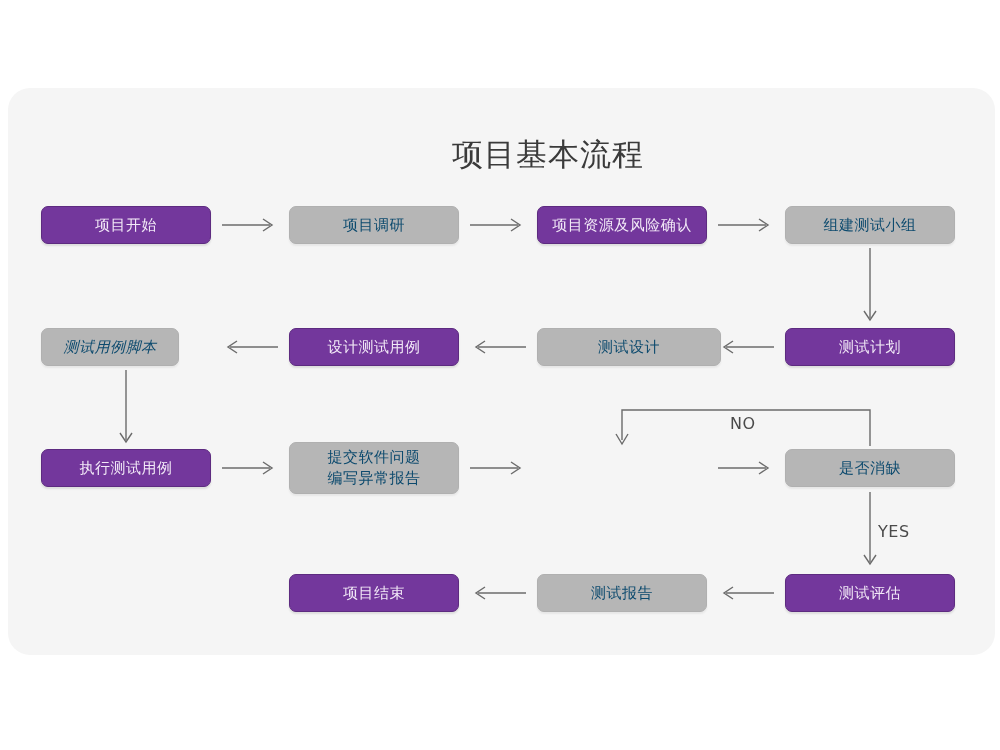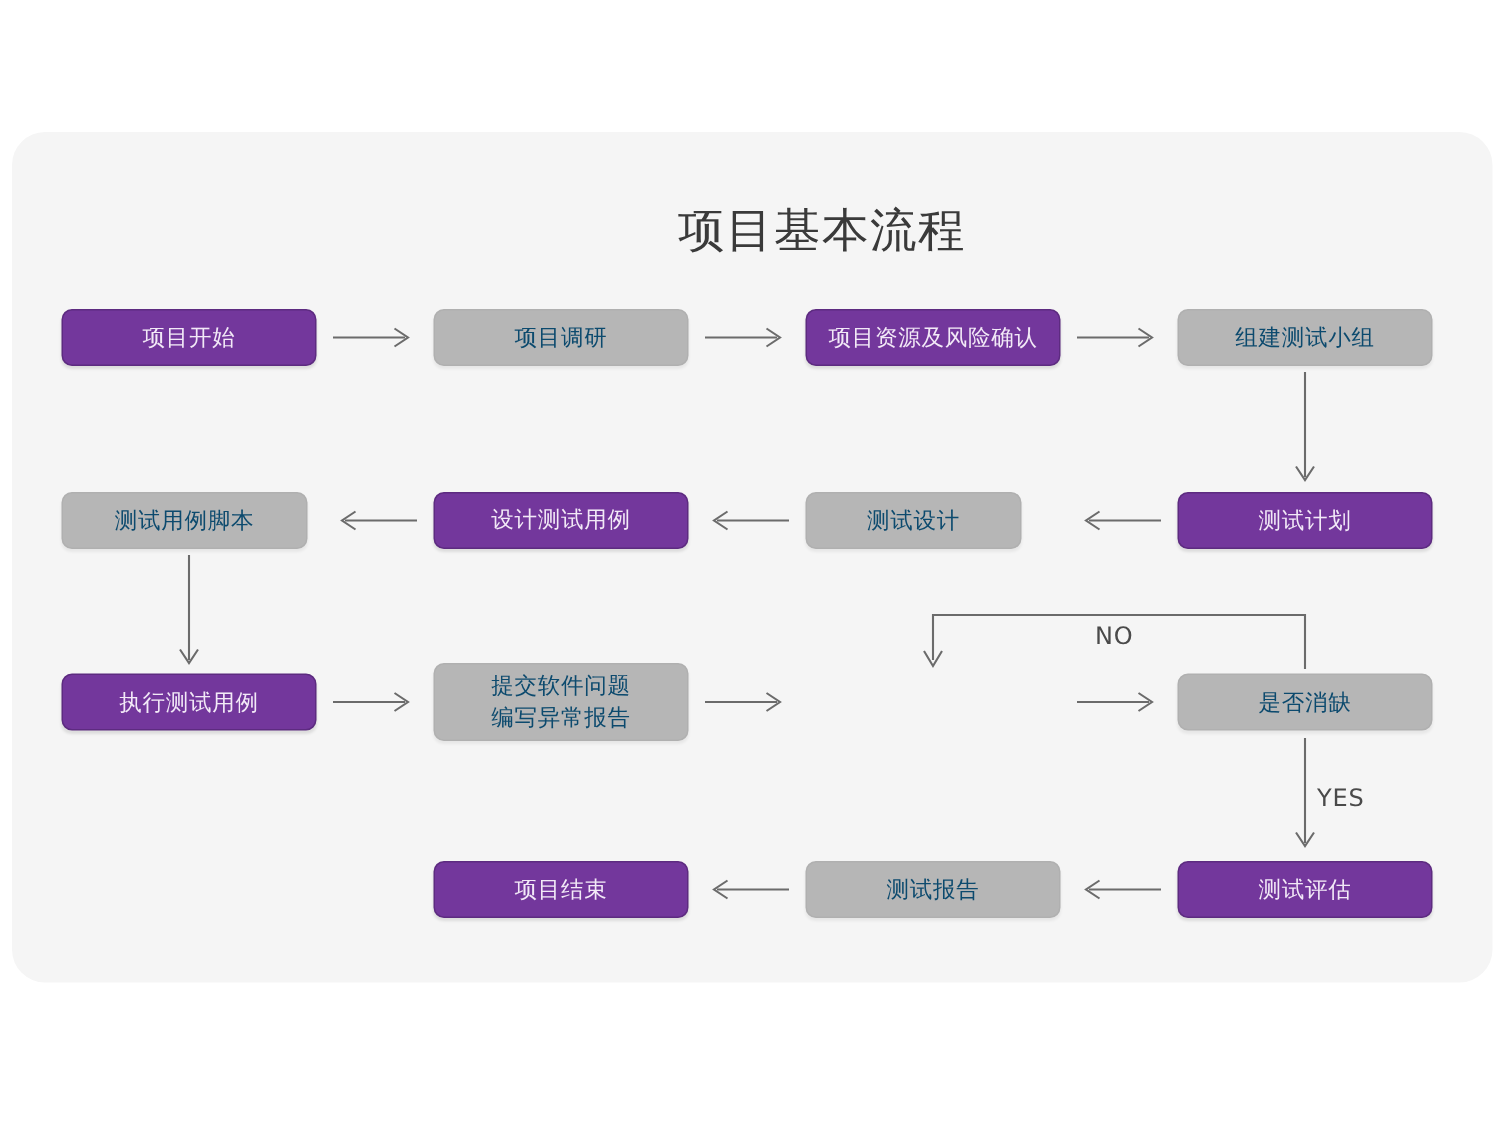--- a/index.html
+++ b/index.html
@@ -125,39 +125,39 @@
 
   <div class="node gray" style="left:785px; top:206px; width:170px; height:38px;">组建测试小组</div>
 
   <div class="conn" style="left:858px; top:248px; width:24px; height:78px;">
     <svg width="24" height="78" viewBox="0 0 24 78">
       <line x1="12" y1="0" x2="12" y2="70" stroke="#6b6b6b" stroke-width="1.4"></line>
       <polyline points="6,63 12,72 18,63" fill="none" stroke="#6b6b6b" stroke-width="1.4"></polyline>
     </svg>
   </div>
 
-  <div class="node gray" style="left:41px; top:328px; width:164px; height:38px;">测试用例脚本</div>
+  <div class="node gray" style="left:41px; top:328px; width:138px; height:38px;font-style:italic;">测试用例脚本</div>
 
   <div class="conn" style="left:222px; top:337px; width:56px; height:20px;">
     <svg width="56" height="20" viewBox="0 0 56 20">
       <line x1="8" y1="10" x2="56" y2="10" stroke="#6b6b6b" stroke-width="1.4"></line>
       <polyline points="15,4 6,10 15,16" fill="none" stroke="#6b6b6b" stroke-width="1.4"></polyline>
     </svg>
   </div>
 
   <div class="node purple" style="left:289px; top:328px; width:170px; height:38px;font-family:Liberation Serif, serif;">设计测试用例</div>
 
   <div class="conn" style="left:470px; top:337px; width:56px; height:20px;">
     <svg width="56" height="20" viewBox="0 0 56 20">
       <line x1="8" y1="10" x2="56" y2="10" stroke="#6b6b6b" stroke-width="1.4"></line>
       <polyline points="15,4 6,10 15,16" fill="none" stroke="#6b6b6b" stroke-width="1.4"></polyline>
     </svg>
   </div>
 
-  <div class="node gray" style="left:537px; top:328px; width:144px; height:38px;">测试设计</div>
+  <div class="node gray" style="left:537px; top:328px; width:184px; height:38px;">测试设计</div>
 
   <div class="conn" style="left:718px; top:337px; width:56px; height:20px;">
     <svg width="56" height="20" viewBox="0 0 56 20">
       <line x1="8" y1="10" x2="56" y2="10" stroke="#6b6b6b" stroke-width="1.4"></line>
       <polyline points="15,4 6,10 15,16" fill="none" stroke="#6b6b6b" stroke-width="1.4"></polyline>
     </svg>
   </div>
 
   <div class="node purple" style="left:785px; top:328px; width:170px; height:38px;">测试计划</div>
 

